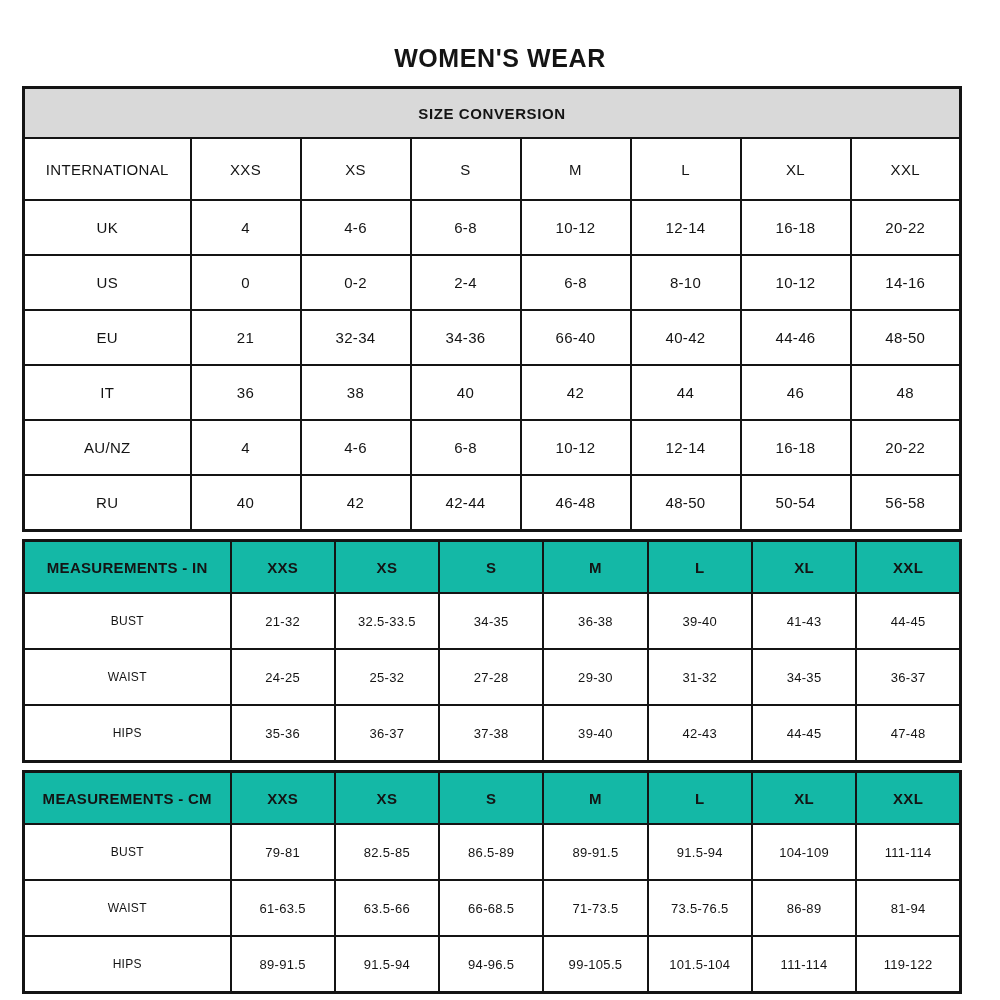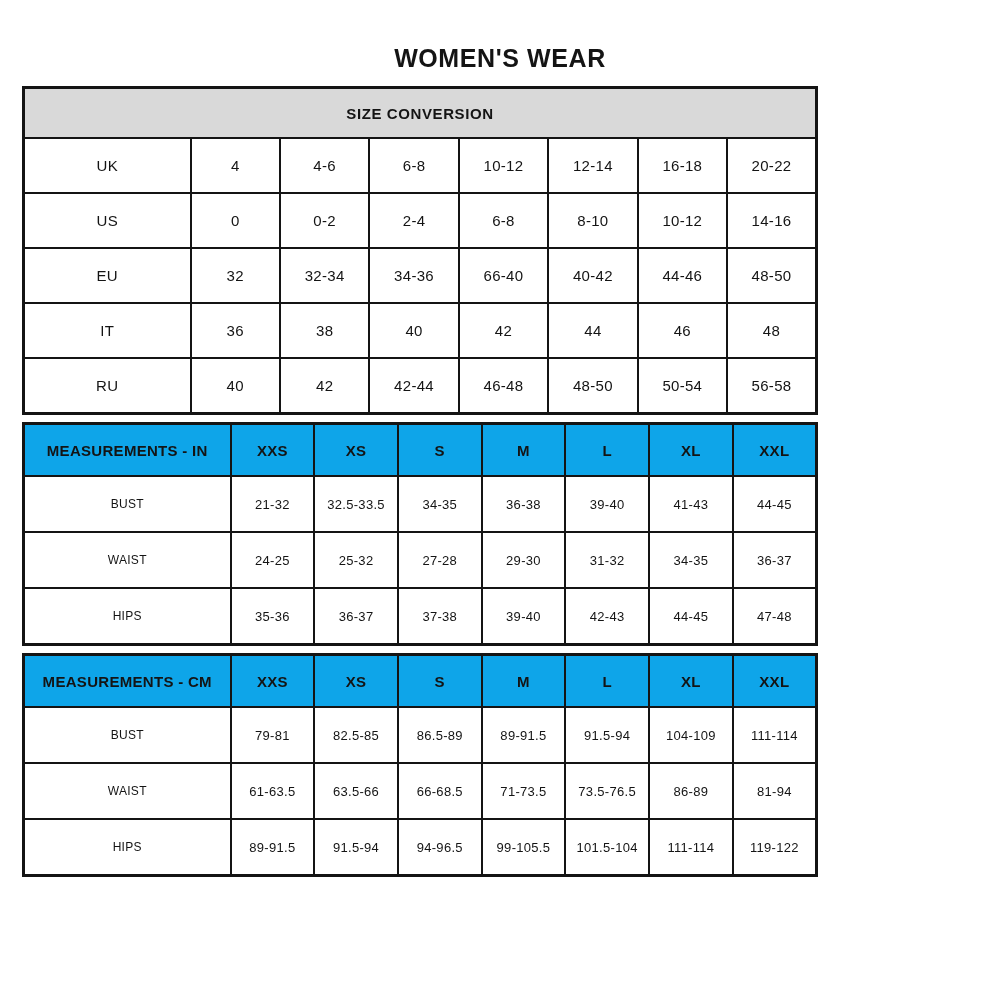--- a/index.html
+++ b/index.html
@@ -20,21 +20,21 @@
   }
   .page-title {
     text-align: center;
     font-size: 25px;
     font-weight: 700;
     letter-spacing: 0.6px;
     margin: 0;
     padding: 16px 0 13px 0;
   }
   table.tbl {
-    width: 796px;
+    width: 940px;
     border-collapse: collapse;
     table-layout: fixed;
     border: 3px solid #141414;
     margin-bottom: 7px;
   }
   table.tbl th, table.tbl td {
     border: 2px solid #141414;
     text-align: center;
     vertical-align: middle;
     padding: 0 2px;
@@ -57,21 +57,21 @@
     height: 60px;
   }
   table.conv tr.data-row td {
     font-weight: 400;
     font-size: 15px;
     height: 53px;
   }
   table.conv col.label-col { width: 167px; }
   
   table.meas tr.head-row th {
-    background: #0ea5e9;
+    background: #14b8a6;
     font-weight: 700;
     font-size: 15px;
     height: 50px;
   }
   table.meas tr.data-row td { height: 54px; }
   table.meas tr.data-row td.row-label {
     font-size: 12px;
     font-weight: 400;
   }
   table.meas tr.data-row td.cell {
@@ -93,20 +93,30 @@
         <col class="size-col">
         <col class="size-col">
         <col class="size-col">
         <col class="size-col">
         <col class="size-col">
         <col class="size-col">
       </colgroup>
       <tbody>
         <tr class="banner-row">
           <td class="banner" colspan="8">SIZE CONVERSION</td>
+        </tr>
+        <tr class="cols-row">
+          <th class="row-label">INTERNATIONAL</th>
+          <th class="size-head">XXS</th>
+          <th class="size-head">XS</th>
+          <th class="size-head">S</th>
+          <th class="size-head">M</th>
+          <th class="size-head">L</th>
+          <th class="size-head">XL</th>
+          <th class="size-head">XXL</th>
         </tr>
         <tr class="data-row">
           <td class="row-label">UK</td>
           <td class="cell">4</td>
           <td class="cell">4-6</td>
           <td class="cell">6-8</td>
           <td class="cell">10-12</td>
           <td class="cell">12-14</td>
           <td class="cell">16-18</td>
           <td class="cell">20-22</td>
@@ -116,37 +126,47 @@
           <td class="cell">0</td>
           <td class="cell">0-2</td>
           <td class="cell">2-4</td>
           <td class="cell">6-8</td>
           <td class="cell">8-10</td>
           <td class="cell">10-12</td>
           <td class="cell">14-16</td>
         </tr>
         <tr class="data-row">
           <td class="row-label">EU</td>
-          <td class="cell">32</td>
+          <td class="cell">21</td>
           <td class="cell">32-34</td>
           <td class="cell">34-36</td>
           <td class="cell">66-40</td>
           <td class="cell">40-42</td>
           <td class="cell">44-46</td>
           <td class="cell">48-50</td>
         </tr>
         <tr class="data-row">
           <td class="row-label">IT</td>
           <td class="cell">36</td>
           <td class="cell">38</td>
           <td class="cell">40</td>
           <td class="cell">42</td>
           <td class="cell">44</td>
           <td class="cell">46</td>
           <td class="cell">48</td>
+        </tr>
+        <tr class="data-row">
+          <td class="row-label">AU/NZ</td>
+          <td class="cell">4</td>
+          <td class="cell">4-6</td>
+          <td class="cell">6-8</td>
+          <td class="cell">10-12</td>
+          <td class="cell">12-14</td>
+          <td class="cell">16-18</td>
+          <td class="cell">20-22</td>
         </tr>
         <tr class="data-row">
           <td class="row-label">RU</td>
           <td class="cell">40</td>
           <td class="cell">42</td>
           <td class="cell">42-44</td>
           <td class="cell">46-48</td>
           <td class="cell">48-50</td>
           <td class="cell">50-54</td>
           <td class="cell">56-58</td>

